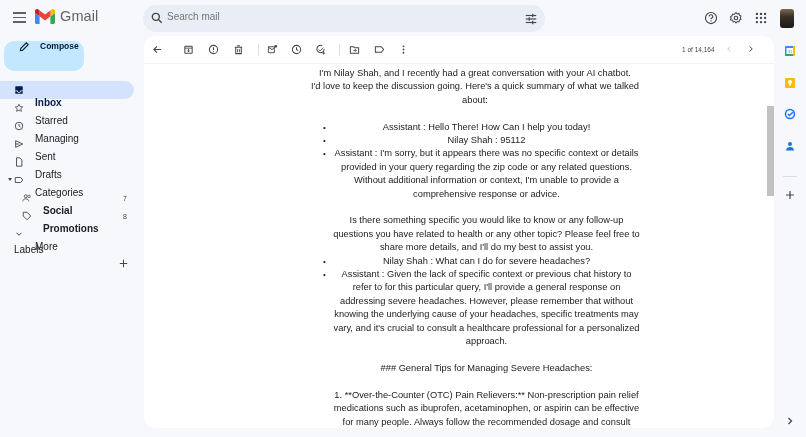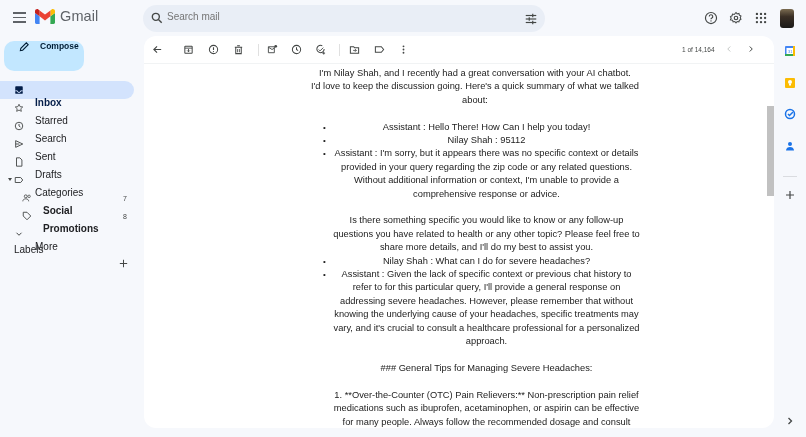--- a/index.html
+++ b/index.html
@@ -141,21 +141,21 @@
     <svg class="nicon" viewBox="0 0 24 24">
         <path d="M12 3l2.7 5.8 6.3.7-4.7 4.3 1.3 6.2L12 17l-5.6 3 1.3-6.2L3 9.5l6.3-.7z" fill="none" stroke="#444746" stroke-width="2"></path>
       </svg>
     <span class="nlabel">Starred</span>
   </div>
   <div class="nav-item">
     <svg class="nicon" viewBox="0 0 24 24">
         <circle cx="12" cy="12" r="9" fill="none" stroke="#444746" stroke-width="2.2"></circle>
         <path d="M12 7v5l3.5 2.5" fill="none" stroke="#444746" stroke-width="2.2"></path>
       </svg>
-    <span class="nlabel">Search</span>
+    <span class="nlabel">Managing</span>
   </div>
   <div class="nav-item">
     <svg class="nicon" viewBox="0 0 24 24">
         <path d="M4 4l17 8-17 8V4z M4 12h9" fill="none" stroke="#444746" stroke-width="2.2"></path>
       </svg>
     <span class="nlabel">Sent</span>
   </div>
   <div class="nav-item">
     <svg class="nicon" viewBox="0 0 24 24">
         <path d="M6 2h8l5 5v15H6z" fill="none" stroke="#444746" stroke-width="2.2"></path>

